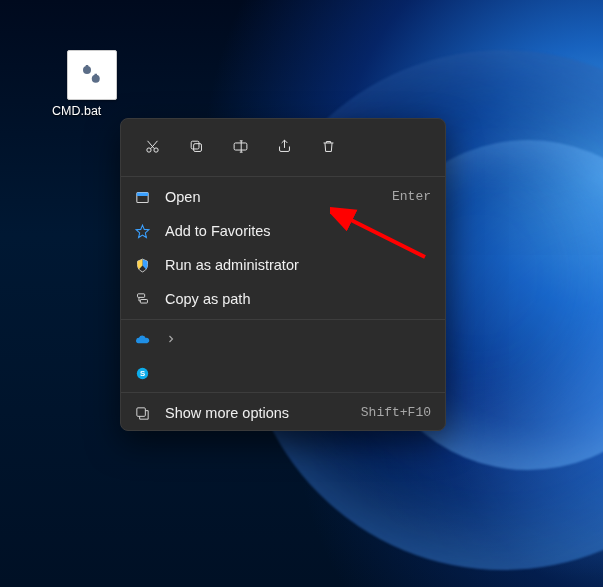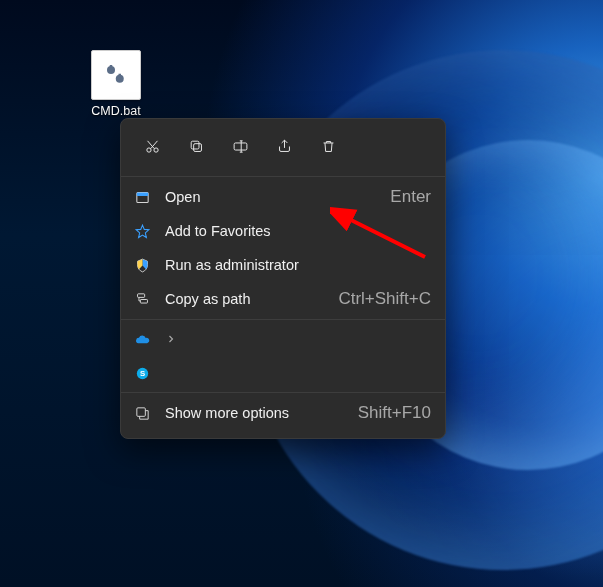--- a/index.html
+++ b/index.html
@@ -41,24 +41,23 @@
     height: 330px;
     border-radius: 50%;
     box-shadow:
       inset 0 0 40px 10px rgba(150,210,255,0.2),
       inset -50px -30px 80px 10px rgba(90,170,255,0.4);
     filter: blur(1px);
   }
 
   .desktop-icon {
     position: absolute;
-    left: 76px;
+    left: 52px;
     top: 50px;
     width: 80px;
-    text-align: center;
     color: #fff;
   }
   .icon-img {
     width: 48px;
     height: 48px;
     margin: 0 auto 4px;
     background: #fff;
     border: 1px solid #ccc;
     border-radius: 2px;
     display: flex;
@@ -77,21 +76,21 @@
     position: absolute;
     left: 120px;
     top: 118px;
     width: 324px;
     background: #2c2c2c;
     border: 1px solid #3a3a3a;
     border-radius: 8px;
     box-shadow: 0 12px 32px rgba(0,0,0,0.55);
     color: #f0f0f0;
     font-size: 14.5px;
-    padding-bottom: 8px;
+    padding-bottom: 0;
     overflow: hidden;
   }
   .cmd-row {
     display: flex;
     gap: 10px;
     padding: 10px 14px 10px 14px;
   }
   .cmd-btn {
     width: 34px;
     height: 34px;
@@ -118,21 +117,21 @@
     width: 18px;
     height: 18px;
     display: flex;
     align-items: center;
     justify-content: center;
     flex: 0 0 18px;
     color: #d6d6d6;
   }
   .item .mi-icon svg { width: 17px; height: 17px; }
   .item .mi-label { flex: 1; }
-  .item .mi-accel { color: #a8a8a8; font-size: 17px; }
+  .item .mi-accel { color: #a8a8a8; font-size: 13px; font-family: Liberation Mono, monospace; }
   .item .mi-chevron { color: #a8a8a8; }
 
   .arrow-annot {
     position: absolute;
     left: 330px;
     top: 202px;
     pointer-events: none;
   }
 </style>
 </head>
@@ -228,21 +227,20 @@
 
   <div class="item">
     <span class="mi-icon">
       <svg viewBox="0 0 24 24" fill="none" stroke="#d6d6d6" stroke-width="1.4">
           <rect x="5" y="4" width="10" height="5" rx="1"></rect>
           <rect x="9" y="12" width="10" height="5" rx="1"></rect>
           <path d="M7 9 v5 h2"></path>
         </svg>
     </span>
     <span class="mi-label">Copy as path</span>
-    <span class="mi-accel">Ctrl+Shift+C</span>
   </div>
 
 
   <div class="sep"></div>
 
   <div class="item">
     <span class="mi-icon">
       <svg viewBox="0 0 24 24">
           <path d="M6 16 a4 4 0 0 1 1 -7.9 A5 5 0 0 1 16.5 8.5 A3.6 3.6 0 0 1 19 15.5 A3 3 0 0 1 18 16 Z" fill="#1f8fe6"></path>
         </svg>

